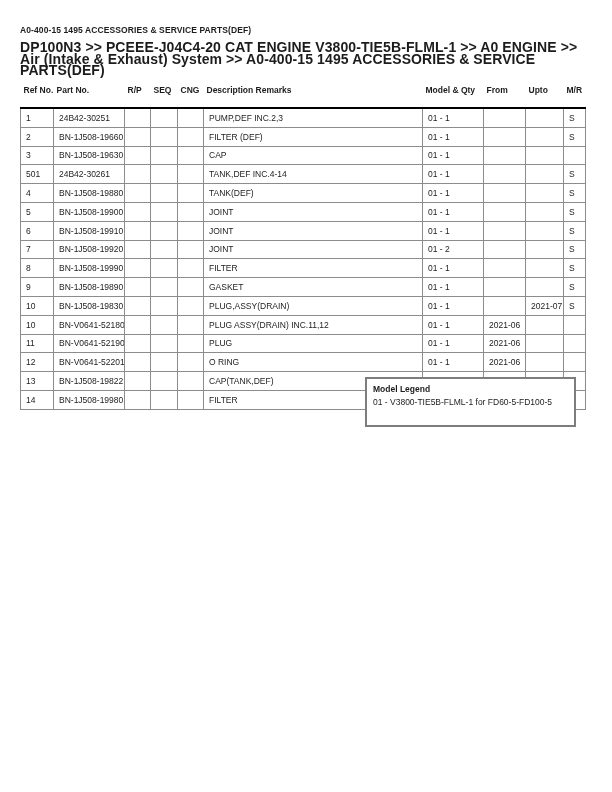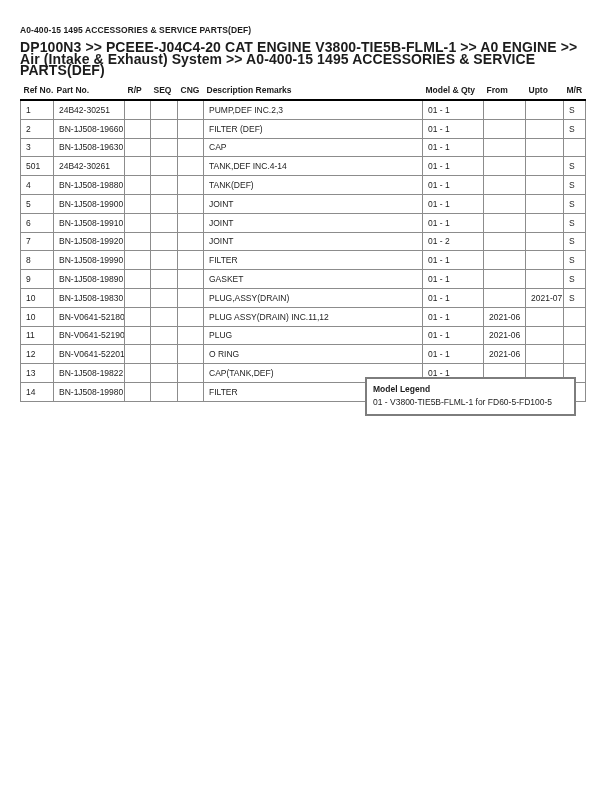--- a/index.html
+++ b/index.html
@@ -40,21 +40,21 @@
     left: 20px;
     top: 83px;
     width: 565px;
     border-collapse: collapse;
     table-layout: fixed;
     font-size: 8.5px;
   }
   .parts-table th {
     font-weight: bold;
     text-align: left;
-    padding: 2px 0 4px 3px;
+    padding: 2px 0 12px 3px;
     border-bottom: 2px solid #000000;
     white-space: nowrap;
     overflow: hidden;
   }
   .parts-table td {
     border: 1px solid #8c8c8c;
     height: 17.8px;
     padding: 0 0 0 5px;
     vertical-align: middle;
     white-space: nowrap;
@@ -69,21 +69,21 @@
   .col-mq   { width: 61px; }
   .col-from { width: 42px; }
   .col-upto { width: 38px; }
   .col-mr   { width: 22px; }
   .model-legend {
     position: absolute;
     left: 365px;
     top: 377px;
     width: 195px;
     border: 2px solid #7d7d7d;
-    padding: 4px 6px 5px 6px;
+    padding: 4px 6px 16px 6px;
     font-size: 8.5px;
     line-height: 13px;
     background: #ffffff;
   }
   .model-legend .legend-title {
     font-weight: bold;
   }
   .model-legend .legend-entry {
     font-weight: normal;
     white-space: nowrap;

